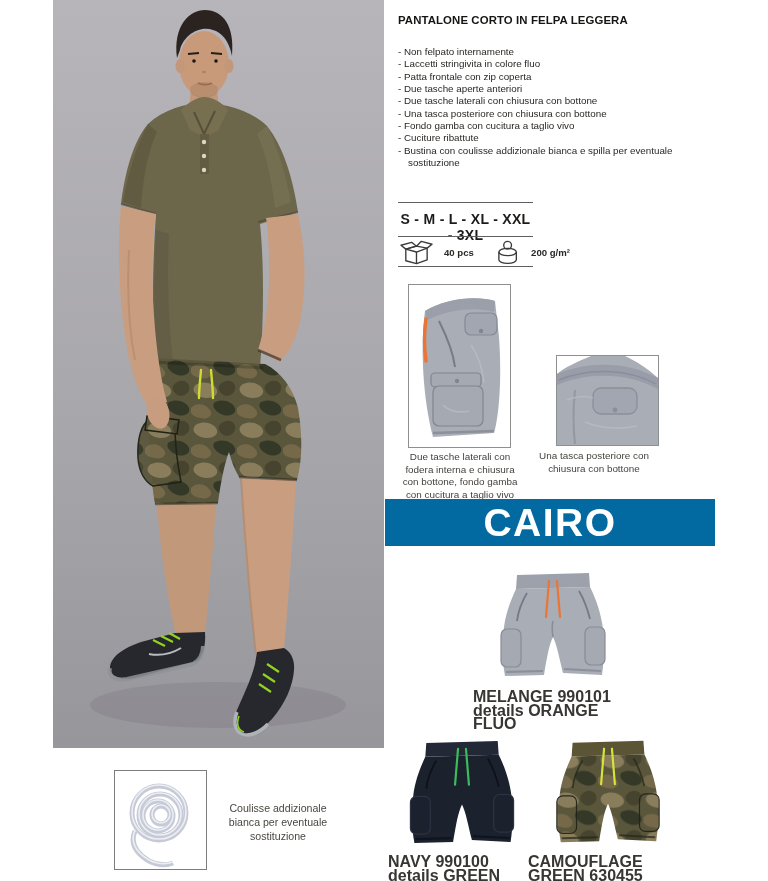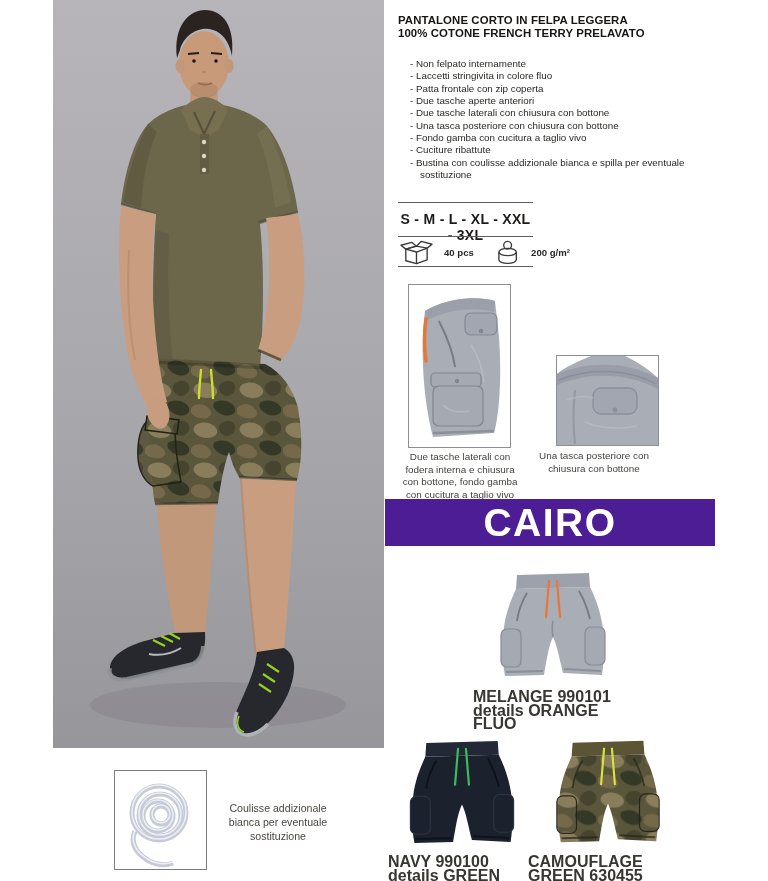--- a/index.html
+++ b/index.html
@@ -2,21 +2,21 @@
 <html><head>
 <meta charset="utf-8">
 <style>
   html,body{margin:0;padding:0;background:#ffffff;}
   .page{position:relative;width:768px;height:881px;background:#ffffff;overflow:hidden;
         font-family:"Liberation Sans", sans-serif;color:#2b2926;}
   .abs{position:absolute;}
   
   .title{left:398px;top:14px;width:340px;font-size:11.4px;font-weight:bold;
          line-height:13.2px;color:#171513;letter-spacing:.1px;}
-  .features{left:398px;top:46px;width:312px;list-style:none;margin:12px;padding:0;
+  .features{left:398px;top:46px;width:312px;list-style:none;margin:0;padding:0;
             font-size:9.8px;line-height:12.35px;color:#2a2825;}
   .features li{padding-left:10px;text-indent:-10px;}
   .rule{left:398px;width:135px;height:0;border-top:1px solid #5f5f5f;}
   .sizes{left:398px;top:211px;width:135px;text-align:center;font-size:14px;
          font-weight:bold;color:#1d1b19;letter-spacing:.3px;}
   .packrow{left:400px;top:238px;width:170px;height:28px;display:flex;align-items:center;gap:11px;}
   .packrow .txt{font-size:9.6px;font-weight:bold;color:#2a2825;white-space:nowrap;}
   .packrow .ic2{margin-left:10px;}
   
   .frame{background:#ffffff;border:1px solid #8f8f8f;box-sizing:border-box;}
@@ -105,21 +105,20 @@
       <path d="M68 206 C64 250 66 304 74 348 C78 372 86 394 96 408 L114 402 C106 374 102 336 100 300 C99 266 100 234 103 214Z" fill="#c99e80"></path>
       <ellipse cx="105" cy="412" rx="11" ry="17" fill="#c89d7f" transform="rotate(-14 105 412)"></ellipse>
       <path d="M76 250 C74 290 76 330 82 360" stroke="#a87e63" stroke-width="2" fill="none" opacity=".45"></path>
       <path d="M245 214 C252 246 254 282 248 316 C244 338 236 354 226 362 L205 350 C213 326 217 296 216 266 C216 246 215 228 213 218Z" fill="#c99e80"></path>
       <path d="M205 350 L228 360" stroke="#22241a" stroke-width="2.5" opacity=".6"></path>
     </svg>
   </div>
 
   <div class="abs title">
     <div>PANTALONE CORTO IN FELPA LEGGERA</div>
-    <div>100% COTONE FRENCH TERRY PRELAVATO</div>
   </div>
 
   <ul class="abs features">
     <li>- Non felpato internamente</li>
     <li>- Laccetti stringivita in colore fluo</li>
     <li>- Patta frontale con zip coperta</li>
     <li>- Due tasche aperte anteriori</li>
     <li>- Due tasche laterali con chiusura con bottone</li>
     <li>- Una tasca posteriore con chiusura con bottone</li>
     <li>- Fondo gamba con cucitura a taglio vivo</li>
@@ -186,21 +185,21 @@
       <circle cx="58" cy="54" r="2.4" fill="#8a8e99"></circle>
       <path d="M18 34 C16 52 16 70 18 88" stroke="#9498a3" stroke-width="2" fill="none"></path>
       <path d="M28 66 C42 72 62 74 80 70 M10 44 C20 40 30 40 36 42" stroke="#b8bcc5" stroke-width="1.6" fill="none" opacity=".8"></path>
     </svg>
   </div>
   <div class="abs cap" style="left:524px;top:450px;width:140px;">
     <div>Una tasca posteriore con</div>
     <div>chiusura con bottone</div>
   </div>
 
-  <div class="abs banner" style="background:#4c1d95;">
+  <div class="abs banner" style="background:#0369a1;">
     <span>CAIRO</span>
   </div>
 
   <div class="abs" style="left:497px;top:563px;width:112px;height:122px;">
     <svg width="112" height="122" viewBox="0 0 112 122">
       <path d="M19 26 L93 24 C99 36 104 50 106 66 C108 84 107 98 105 112 L66 110 C62 94 60 82 56 74 C52 82 50 94 47 112 L8 113 C5 97 5 80 7 64 C9 49 14 37 19 26Z" fill="#a9adb6"></path>
       <path d="M20 12 L92 10 L93 24 L19 26Z" fill="#9da1ab"></path>
       <path d="M30 30 C24 40 21 50 20 58 M82 28 C88 38 91 48 93 56" stroke="#767a85" stroke-width="1.8" fill="none"></path>
       <rect x="4" y="66" width="20" height="38" rx="6" fill="#a5a9b2" stroke="#888c97" stroke-width="1.2"></rect>
       <rect x="88" y="64" width="20" height="38" rx="6" fill="#a5a9b2" stroke="#888c97" stroke-width="1.2"></rect>

